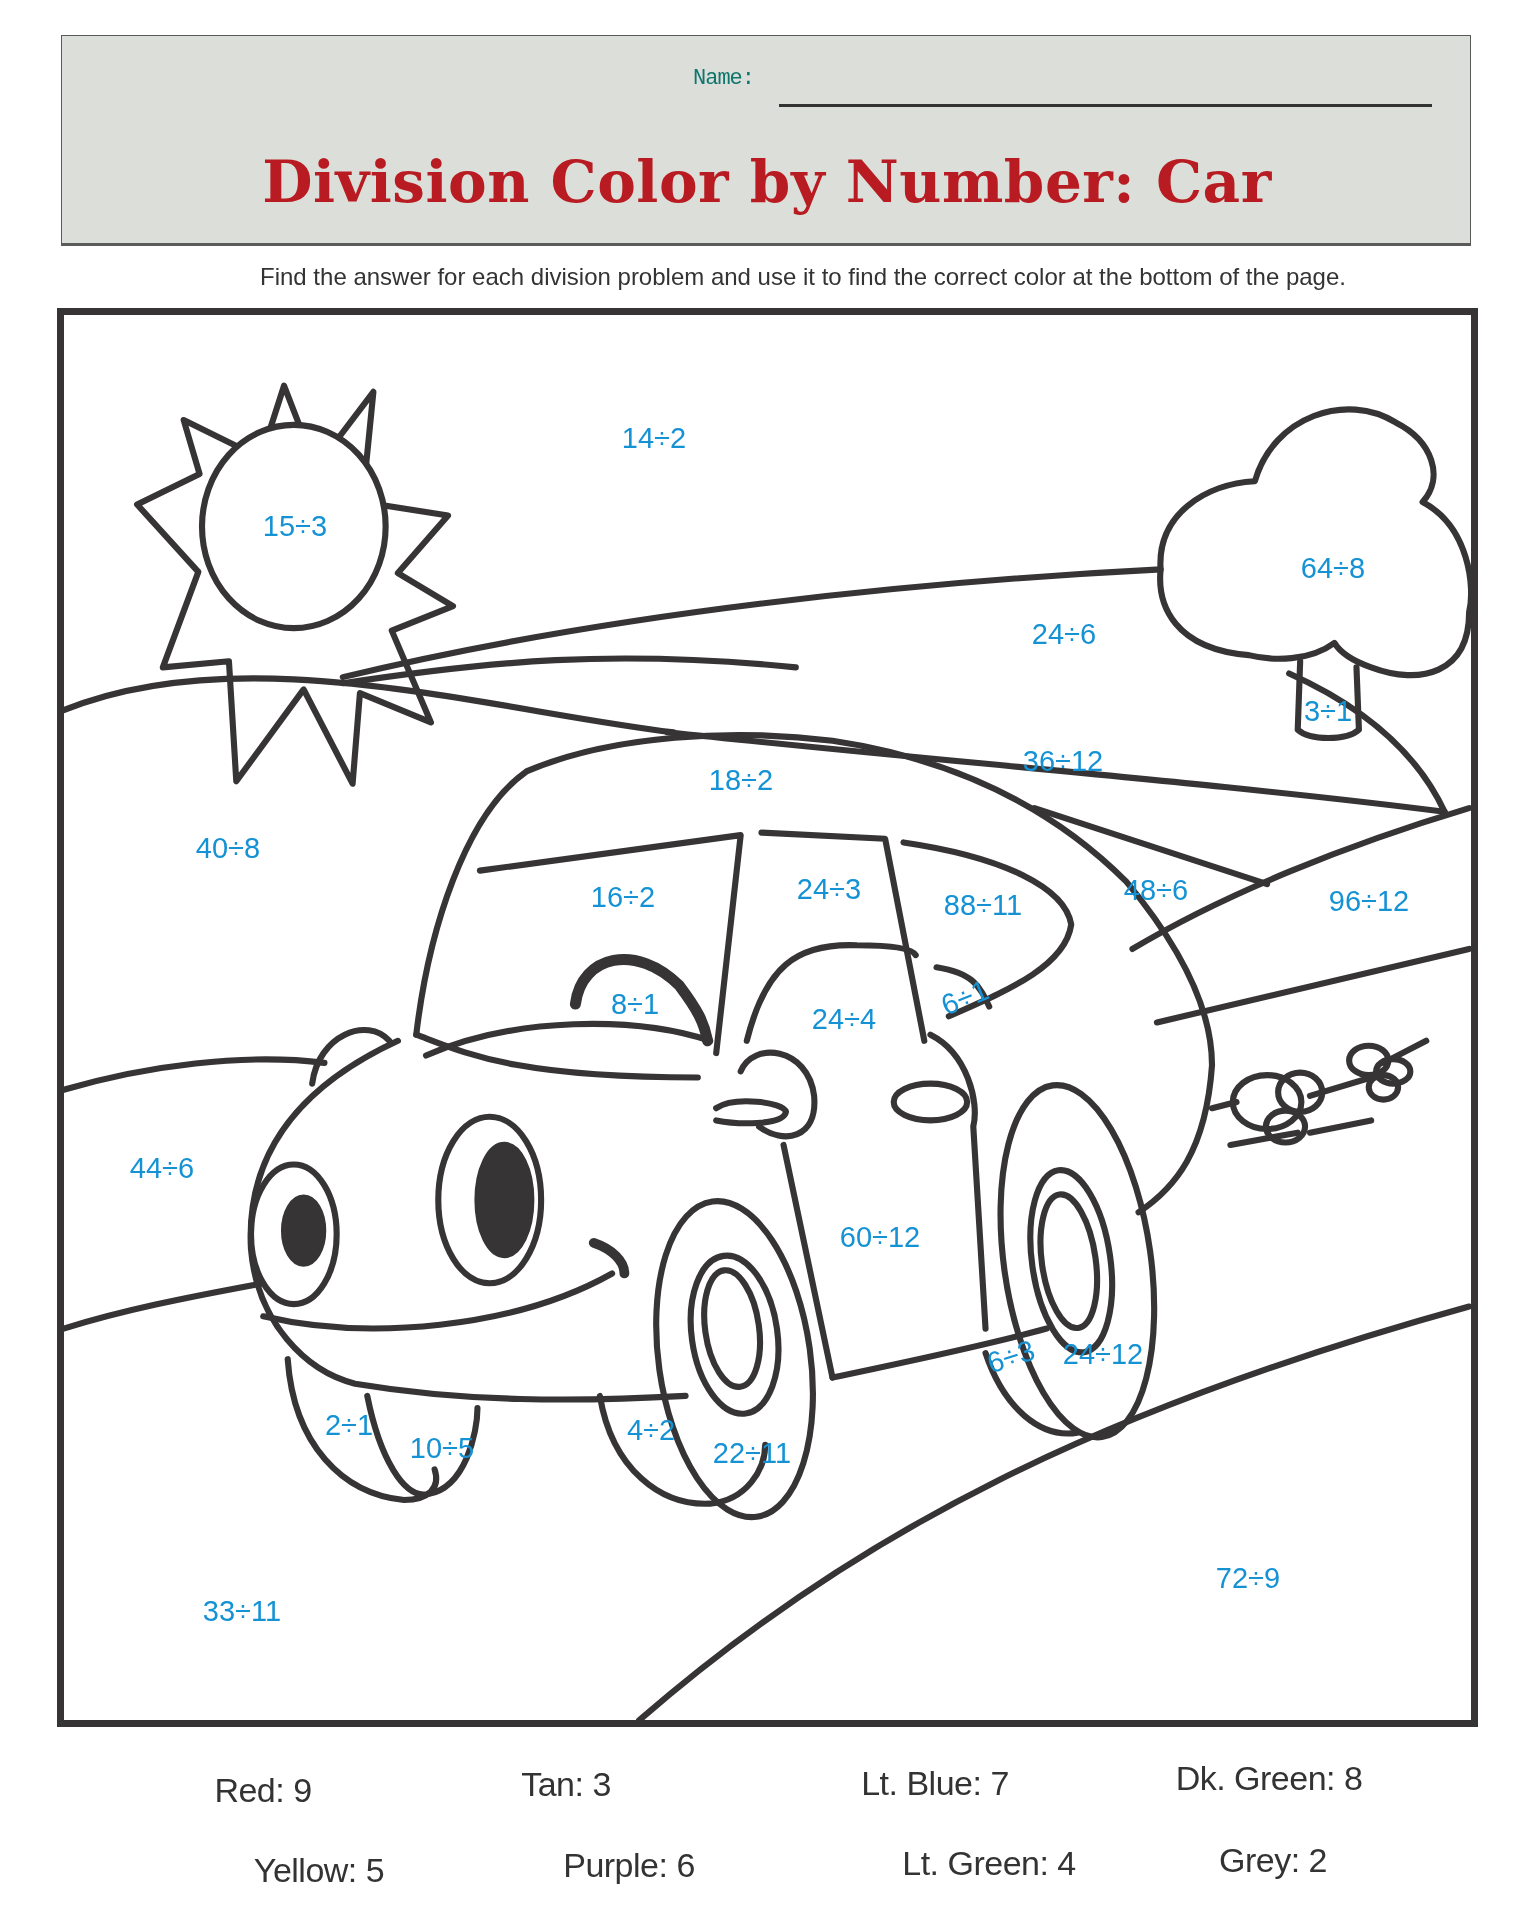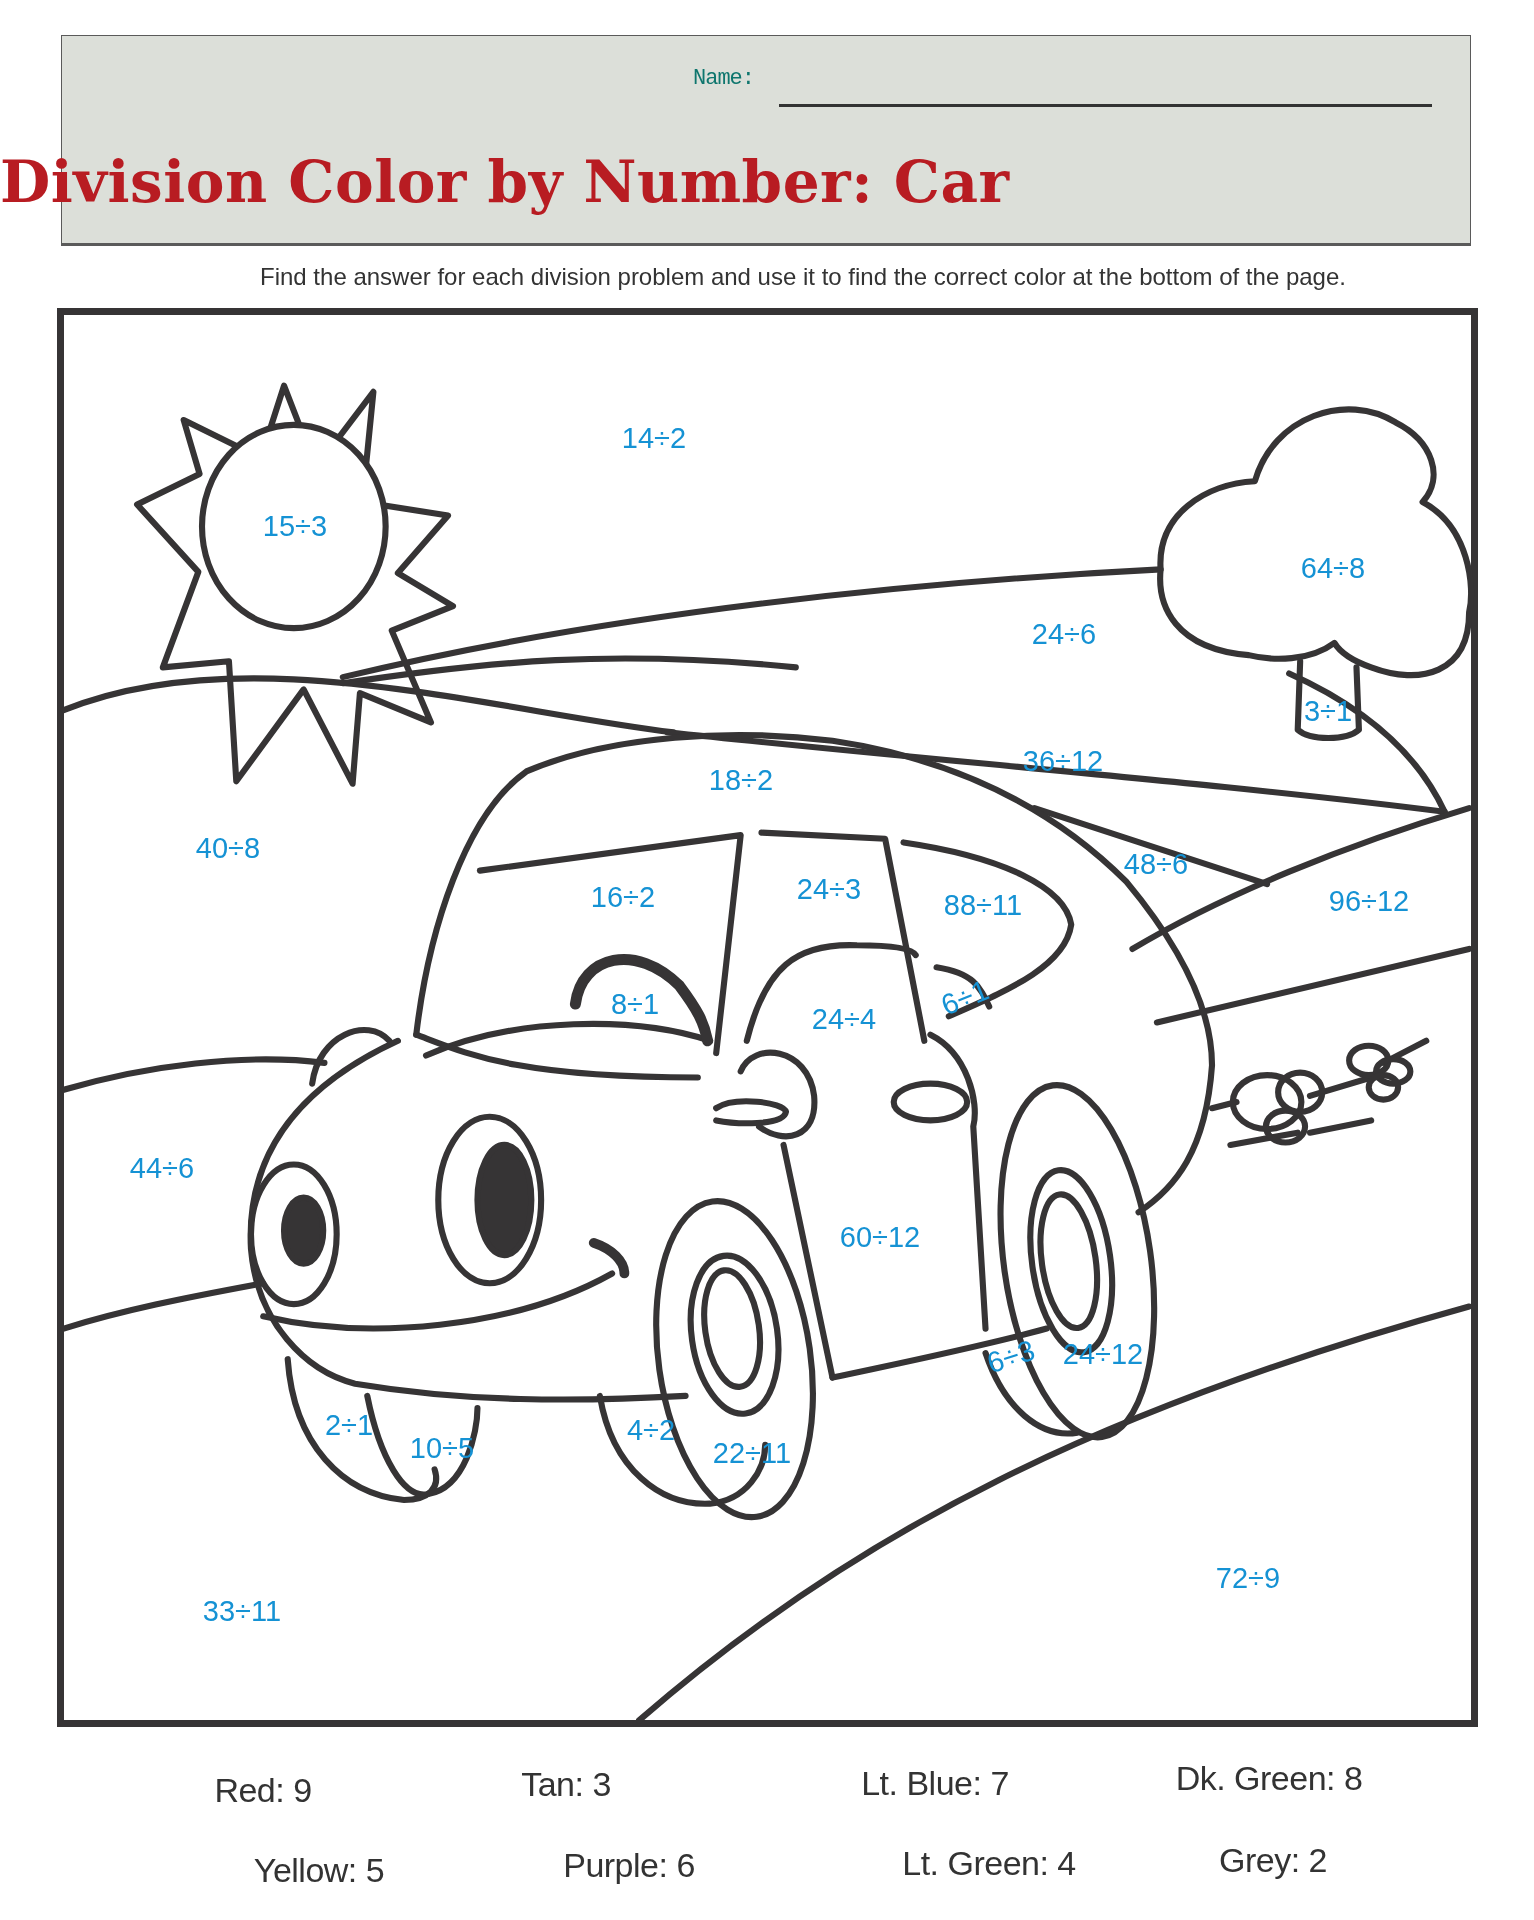--- a/index.html
+++ b/index.html
@@ -9,21 +9,21 @@
     background: #dcdfd9; border: 1px solid #5a5a5a; border-bottom: 3px solid #5a5a5a; box-sizing: border-box;
   }
   .name-label {
     position: absolute; left: 693px; top: 66px; font-size: 22px; color: #0f766e;
     font-family: Liberation Mono, monospace; letter-spacing: -1px;
   }
   .name-line {
     position: absolute; left: 779px; top: 104px; width: 653px; height: 3px; background: #333333;
   }
   .title {
-    position: absolute; left: 0; top: 148px; width: 1534px; 
+    position: absolute; left: 0; top: 148px; width: 1534px; text-align: center;
     font-family: "DejaVu Serif", serif; font-weight: bold; font-size: 58px; color: #b81c22; letter-spacing: 0.5px;
   }
   .instructions {
     position: absolute; left: 0; top: 263px; width: 1534px; text-align: center;
     font-size: 24px; color: #333333; font-family: "Liberation Sans", sans-serif; padding-left: 36px;
   }
   .frame {
     position: absolute; left: 57px; top: 308px; width: 1421px; height: 1419px;
     border: 7px solid #363435; box-sizing: border-box;
   }
@@ -132,21 +132,21 @@
 <span class="lbl" style="left:295px;top:526px">15÷3</span>
 <span class="lbl" style="left:1333px;top:568px">64÷8</span>
 <span class="lbl" style="left:1064px;top:634px">24÷6</span>
 <span class="lbl" style="left:1328px;top:711px">3÷1</span>
 <span class="lbl" style="left:1063px;top:761px">36÷12</span>
 <span class="lbl" style="left:741px;top:780px">18÷2</span>
 <span class="lbl" style="left:228px;top:848px">40÷8</span>
 <span class="lbl" style="left:623px;top:897px">16÷2</span>
 <span class="lbl" style="left:829px;top:889px">24÷3</span>
 <span class="lbl" style="left:983px;top:905px">88÷11</span>
-<span class="lbl" style="left:1156px;top:864px">48÷6</span>
+<span class="lbl" style="left:1156px;top:890px">48÷6</span>
 <span class="lbl" style="left:1369px;top:901px">96÷12</span>
 <span class="lbl" style="left:635px;top:1004px">8÷1</span>
 <span class="lbl" style="left:844px;top:1019px">24÷4</span>
 <span class="lbl tilt" style="left:965px;top:998px">6÷1</span>
 <span class="lbl" style="left:162px;top:1168px">44÷6</span>
 <span class="lbl" style="left:880px;top:1237px">60÷12</span>
 <span class="lbl tilt2" style="left:1011px;top:1357px">6÷3</span>
 <span class="lbl" style="left:1103px;top:1354px">24÷12</span>
 <span class="lbl" style="left:349px;top:1425px">2÷1</span>
 <span class="lbl" style="left:442px;top:1448px">10÷5</span>

